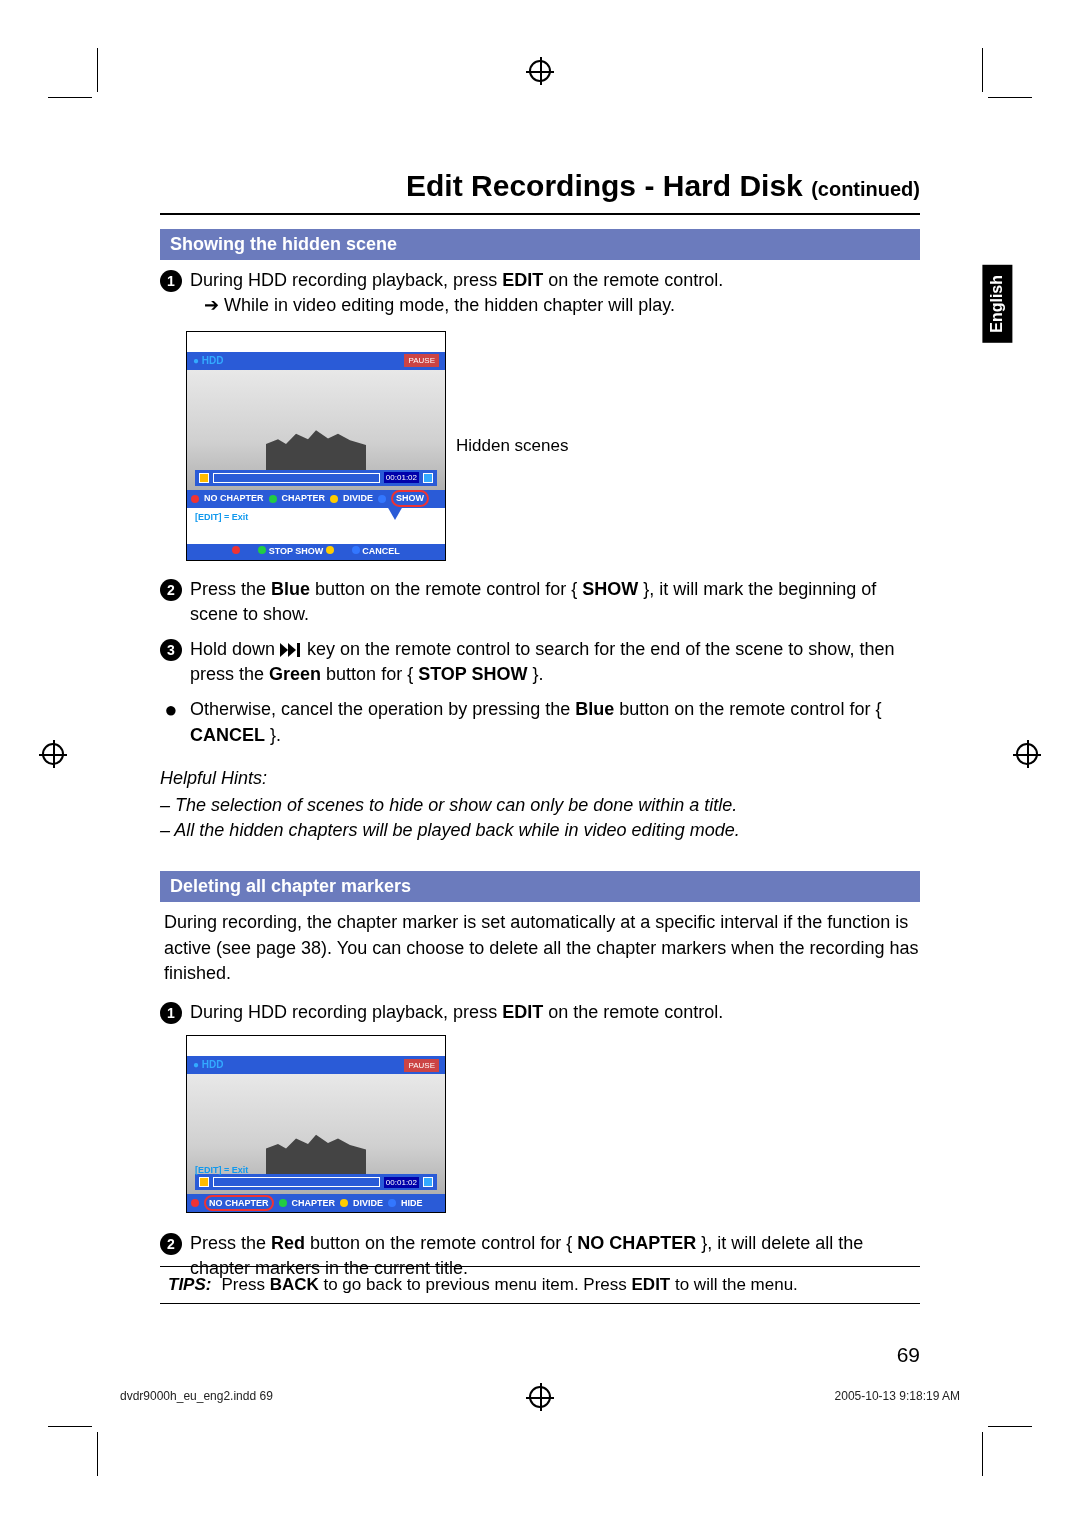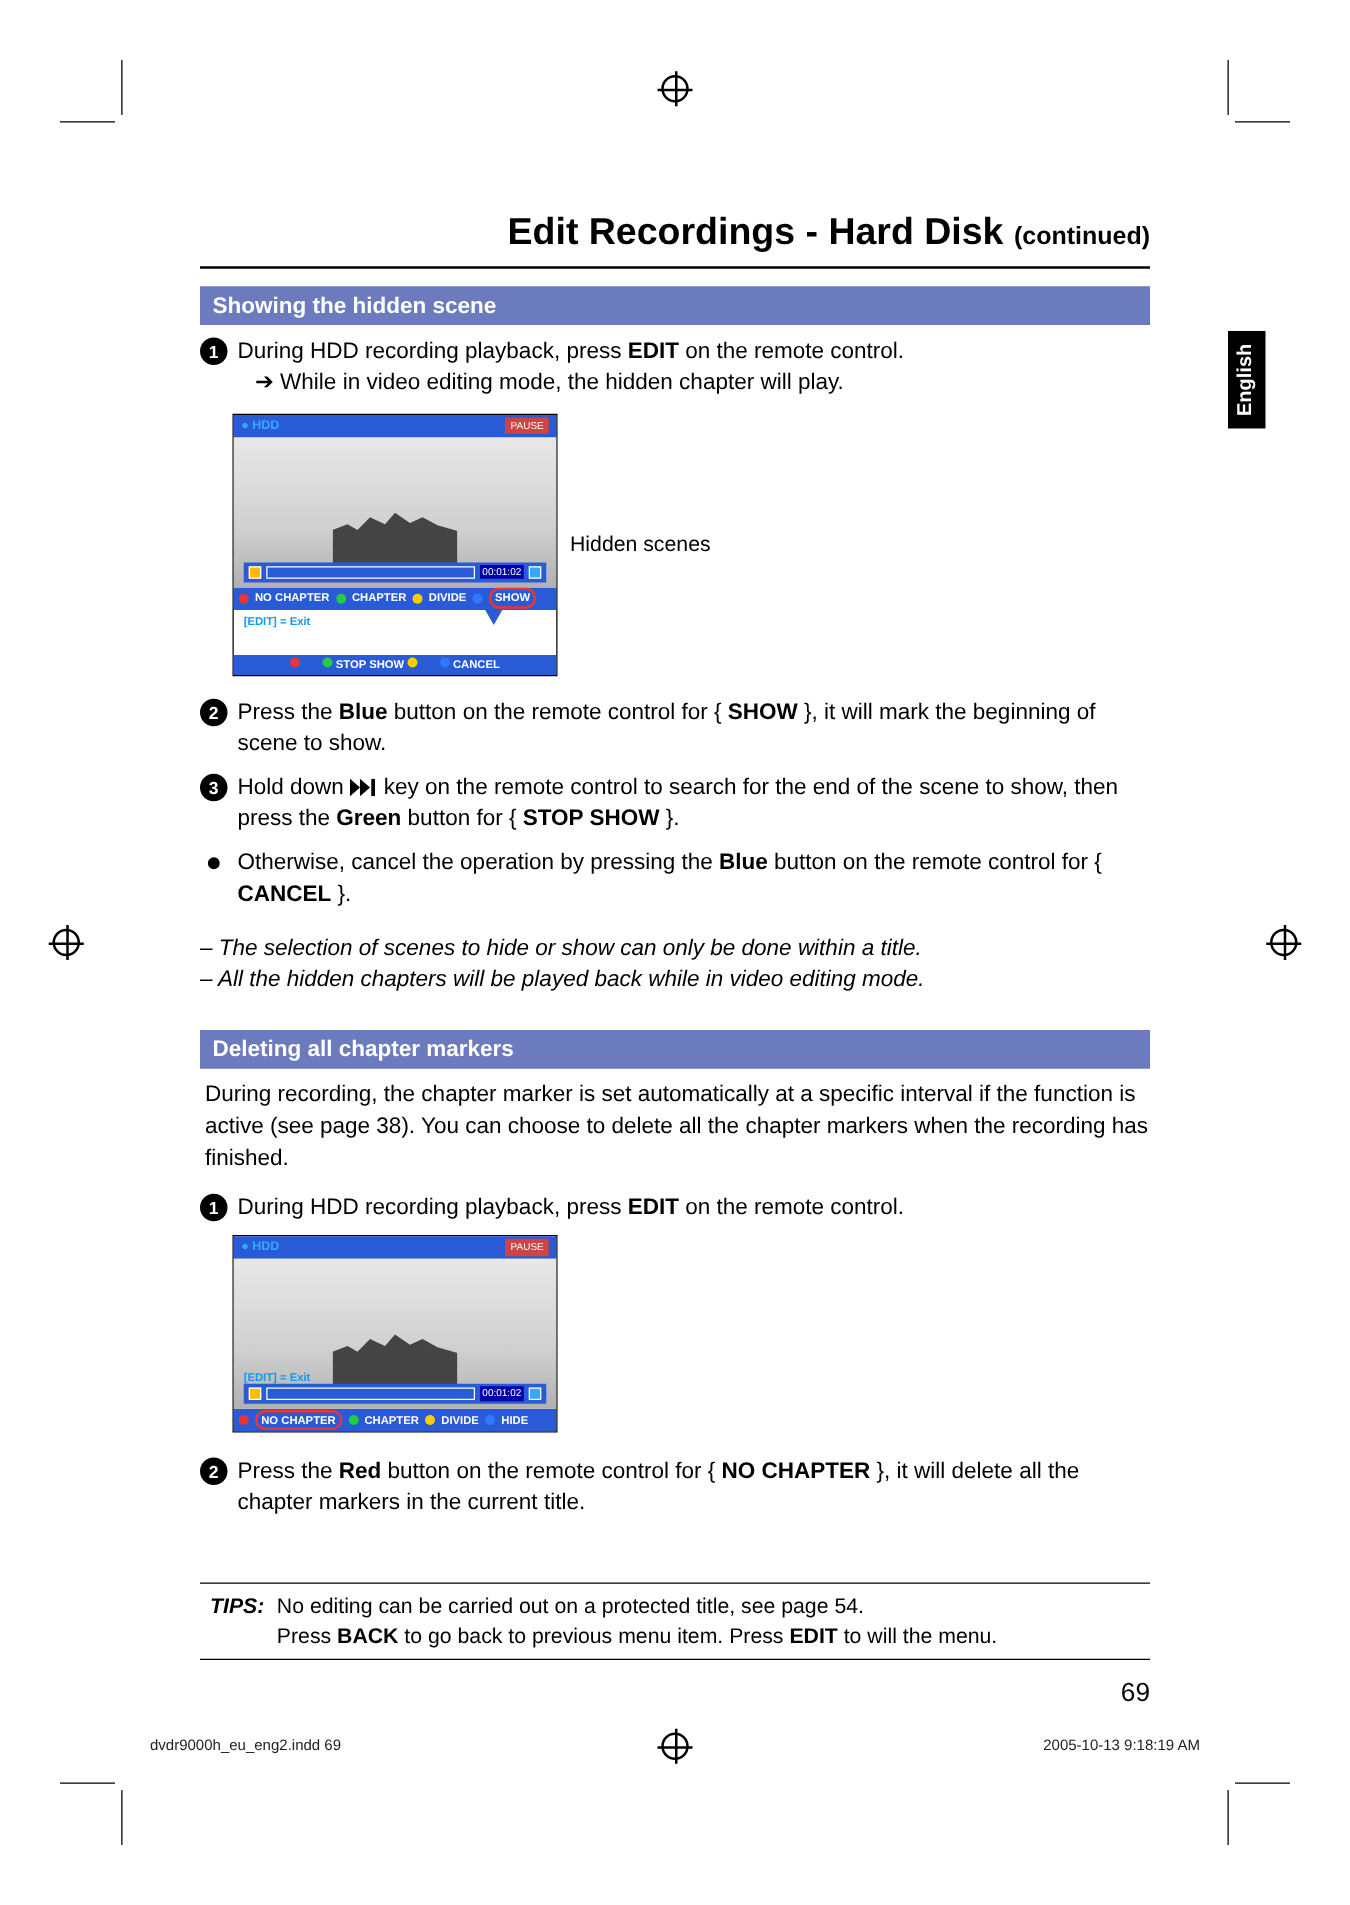--- a/index.html
+++ b/index.html
@@ -13,21 +13,21 @@
   .step { display: flex; gap: 8px; margin-bottom: 10px; }
   .step-num { flex: 0 0 22px; height: 22px; border-radius: 50%; background: #000; color: #fff; font-weight: bold; font-size: 14px; text-align: center; line-height: 22px; margin-top: 2px; }
   .step-bullet { flex: 0 0 22px; text-align: center; font-size: 22px; line-height: 22px; margin-top: 2px; }
   .step-body { flex: 1; }
   .sub-arrow { padding-left: 14px; }
   .b { font-weight: bold; }
   .hints { font-style: italic; margin-top: 18px; }
   .hints .hints-title { margin-bottom: 2px; }
   .thumb-wrap { display: flex; align-items: center; gap: 10px; margin: 12px 0 16px 26px; }
   .thumb { border: 1px solid #000; width: 260px; background: #fff; position: relative; }
-  .thumb-top { background: #2a5bd7; height: 18px; display: flex; justify-content: space-between; align-items: center; padding: 0 6px; }
+  .thumb-top { background: #2a5bd7; height: 18px; display: flex; justify-content: space-between; align-items: center; padding: 0 6px; margin-top: 20px; }
   .thumb-top .hdd { color: #3af; font-size: 10px; font-weight: bold; }
   .thumb-top .pause { background: #c44; color: #fff; font-size: 8px; padding: 1px 4px; }
   .thumb-img { height: 120px; background: linear-gradient(#e8e8e8,#d0d0d0 60%,#b0b0b0); position: relative; overflow: hidden; }
   .ruin { position: absolute; bottom: 18px; left: 50%; transform: translateX(-50%); width: 100px; height: 46px; background: #444; clip-path: polygon(0 100%,0 40%,12% 30%,20% 40%,30% 18%,42% 30%,50% 10%,62% 28%,72% 18%,84% 32%,100% 42%,100% 100%); }
   .progress { position: absolute; bottom: 4px; left: 8px; right: 8px; height: 16px; background: #2a5bd7; display: flex; align-items: center; padding: 0 4px; gap: 4px; }
   .prog-chip { height: 10px; border: 1px solid #fff; background: #fff; }
   .prog-chip.left { width: 10px; background: #fb0; }
   .prog-chip.bar { flex: 1; background: #2a5bd7; }
   .prog-time { font-size: 8px; color: #fff; background: #00a; padding: 0 2px; }
   .prog-chip.right { width: 10px; background: #3af; }
@@ -170,20 +170,21 @@
       </div>
 
       <div class="step">
         <div class="step-bullet">●</div>
         <div class="step-body">
           <span>Otherwise, cancel the operation by pressing the </span><span class="b">Blue</span><span> button on the remote control for { </span><span class="b">CANCEL</span><span> }.</span>
         </div>
       </div>
 
       <div class="hints">
+        <div class="hints-title">Helpful Hints:</div>
         <div>– The selection of scenes to hide or show can only be done within a title.</div>
         <div>– All the hidden chapters will be played back while in video editing mode.</div>
       </div>
     </div>
 
     <div class="col">
       <div class="section-heading">Deleting all chapter markers</div>
       <div style="padding-left:4px;margin-bottom:14px;">During recording, the chapter marker is set automatically at a specific interval if the function is active (see page 38). You can choose to delete all the chapter markers when the recording has finished.</div>
 
       <div class="step">
@@ -228,21 +229,20 @@
           <span>Press the </span><span class="b">Red</span><span> button on the remote control for { </span><span class="b">NO CHAPTER</span><span> }, it will delete all the chapter markers in the current title.</span>
         </div>
       </div>
     </div>
   </div>
 </div>
 
 <div class="tips">
   <div class="tips-lbl">TIPS:</div>
   <div>
-    <div>No editing can be carried out on a protected title, see page 54.</div>
     <div>
       <span>Press </span><span class="b">BACK</span><span> to go back to previous menu item. Press </span><span class="b">EDIT</span><span> to will the menu.</span>
     </div>
   </div>
 </div>
 
 <div class="page-num">69</div>
 
 <div class="foot">
   <span>dvdr9000h_eu_eng2.indd   69</span>

